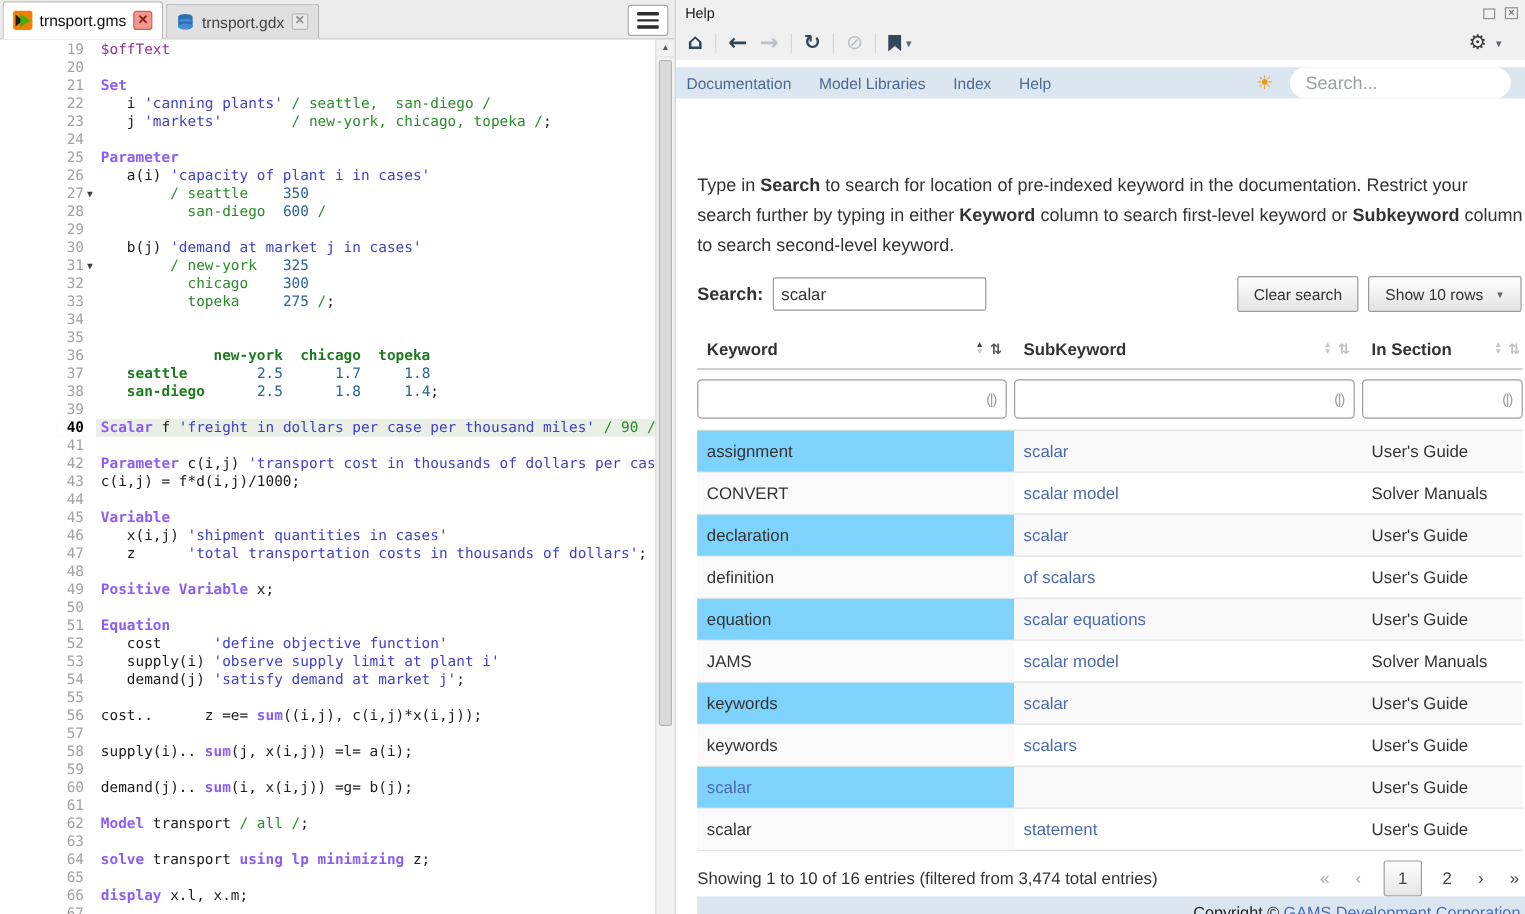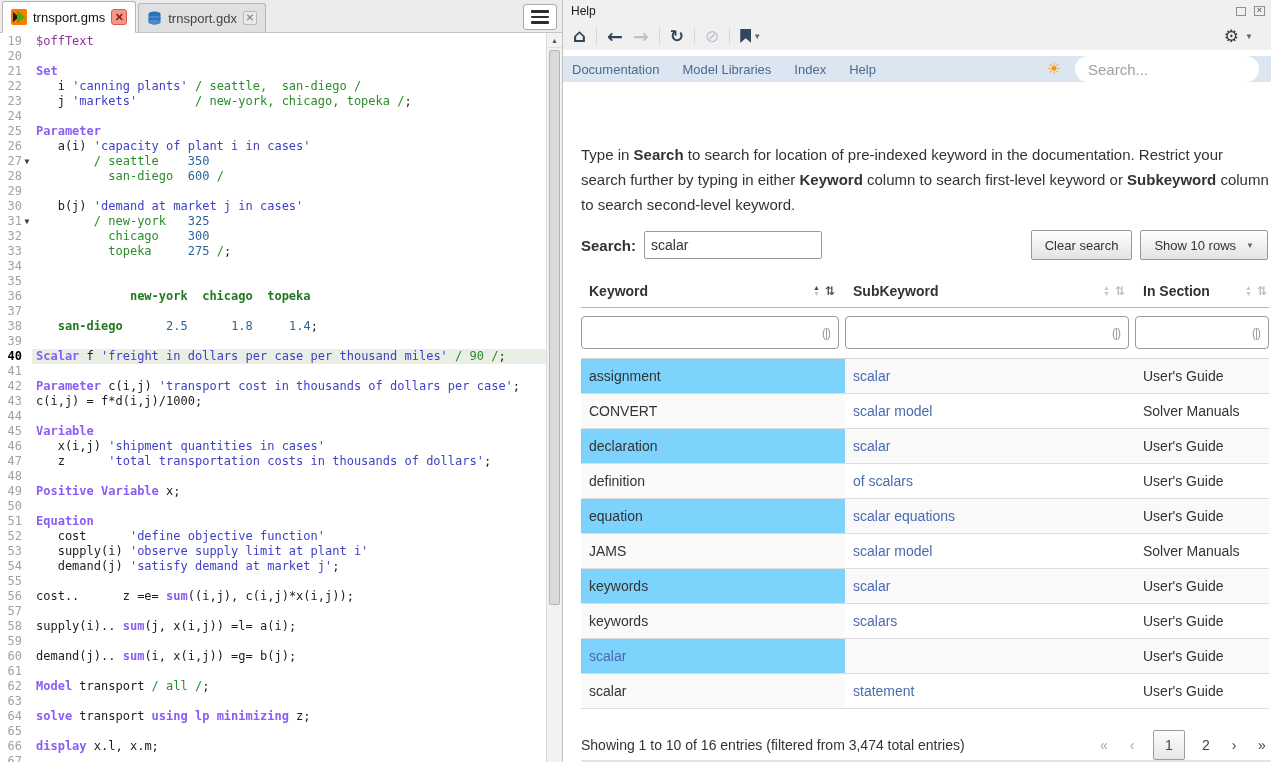--- a/index.html
+++ b/index.html
@@ -13,21 +13,21 @@
          border:1px solid #b6b6b6; border-bottom:none; border-radius:3px 3px 0 0; background:#e0e0e0; font-size:13px; color:#444; }
   .tab.active { background:#fff; height:32px; color:#111; position:relative; z-index:2; margin-bottom:-1px; border-bottom:1px solid #fff; }
   .gms-icon { width:16px; height:16px; background:#f57d00; border-radius:2px; position:relative; overflow:hidden; }
   .gms-icon .blk { position:absolute; left:2px; top:3px; width:0; height:0; border-top:5px solid transparent; border-bottom:5px solid transparent; border-left:6px solid #1a1a1a; }
   .gms-icon .grn { position:absolute; left:6px; top:2px; width:0; height:0; border-top:6px solid transparent; border-bottom:6px solid transparent; border-left:8px solid #3db014; }
   .tab-close-active { width:16px; height:16px; border-radius:3px; background:#f2998e; border:1px solid #dd5a4b; color:#8c1d12; font-size:11px; font-weight:bold; display:flex; align-items:center; justify-content:center; line-height:1; }
   .tab-close-inactive { width:14px; height:14px; border-radius:2px; background:#e9e9e9; border:1px solid #b9b9b9; color:#909090; font-size:10px; font-weight:bold; display:flex; align-items:center; justify-content:center; line-height:1; }
   .hamburger { position:absolute; right:5px; top:4px; width:34px; height:26px; background:#fff; border:1px solid #ababab; border-radius:3px; display:flex; flex-direction:column; justify-content:center; align-items:center; gap:3px; }
   .hamburger i { display:block; width:18px; height:2.5px; background:#2d2d2d; border-radius:1px; }
 
-  .editor-body { position:absolute; top:33px; left:0; right:16px; bottom:0; overflow:hidden; background:#fff; font-family:"DejaVu Sans Mono",monospace; font-size:12px; }
+  .editor-body { position:absolute; top:33px; left:0; right:16px; bottom:0; overflow:hidden; background:#fff; font-family:"DejaVu Sans Mono",monospace; font-size:12px;padding-left:48px; }
   .ed-lines { padding-top:1px; }
   .ed-row { display:flex; height:15px; line-height:15px; white-space:pre; }
   .ed-row.cur { background:#e9efe4; }
   .ln { width:22px; text-align:right; color:#a2a2a2; flex:0 0 22px; background:#fff; }
   .ed-row.cur .ln { color:#000; font-weight:bold; background:#fff; }
   .fold { width:10px; flex:0 0 10px; font-size:8px; color:#3c3c3c; text-align:center; line-height:15px; background:#fff; }
   .cd { padding-left:4px; color:#1c1c1c; }
   .tk-k { color:#8b5cf6; font-weight:bold; }
   .tk-s { color:#4040c8; }
   .tk-e { color:#2a8c2a; }
@@ -94,21 +94,21 @@
   .filter-input .ph-icon { margin-left:auto; margin-right:8px; color:#9a9a9a; font-size:12px; letter-spacing:-1px; }
   .trow { display:flex; height:35px; align-items:center; border-bottom:1px solid #ddd; font-size:14px; color:#333; }
   .trow.odd { background:#f9f9f9; }
   .trow.odd .c1 { background:#7dd3fc; }
   .trow.even { background:#fff; }
   .trow.even .c1 { background:#fafafa; }
   .tcell { padding-left:8px; height:100%; display:flex; align-items:center; }
   .tcell.c1 { width:264px; } .tcell.c2 { width:290px; } .tcell.c3 { width:134px; }
   .dt-link { color:#4a6ab0; text-decoration:none; }
 
-  .dt-footer { margin-top:21px; width:688px; display:flex; align-items:center;justify-content:flex-end; }
+  .dt-footer { margin-top:8px; width:688px; display:flex; align-items:center;justify-content:flex-end; }
   .showing { font-size:14px; color:#333; }
   .pagination { margin-left:auto; display:flex; align-items:center; gap:14px; }
   .page { font-size:14px; color:#444; min-width:14px; text-align:center; }
   .page.disabled { color:#a6a6a6; }
   .page.active { border:1px solid #9e9e9e; background:linear-gradient(#fdfdfd,#e6e6e6); border-radius:2px; width:32px; height:30px; line-height:28px; }
 
   .copyright-bar { margin-top:auto; height:34px; background:#dce6f1; display:flex; justify-content:flex-end; padding:6px 4px 0 0; font-size:13.5px; color:#222; }
   .copyright-bar a { color:#4a6fb5; text-decoration:none; }
 </style>
 </head>
@@ -155,21 +155,21 @@
         <div class="ed-row"><span class="ln">27</span><span class="fold">▼</span><span class="cd"><span class="tk-t">        </span><span class="tk-e">/ seattle</span><span class="tk-t">    </span><span class="tk-n">350</span></span></div>
         <div class="ed-row"><span class="ln">28</span><span class="fold"></span><span class="cd"><span class="tk-t">          </span><span class="tk-e">san-diego</span><span class="tk-t">  </span><span class="tk-n">600</span><span class="tk-t"> </span><span class="tk-e">/</span></span></div>
         <div class="ed-row"><span class="ln">29</span><span class="fold"></span><span class="cd"></span></div>
         <div class="ed-row"><span class="ln">30</span><span class="fold"></span><span class="cd"><span class="tk-t">   b(j) </span><span class="tk-s">'demand at market j in cases'</span></span></div>
         <div class="ed-row"><span class="ln">31</span><span class="fold">▼</span><span class="cd"><span class="tk-t">        </span><span class="tk-e">/ new-york</span><span class="tk-t">   </span><span class="tk-n">325</span></span></div>
         <div class="ed-row"><span class="ln">32</span><span class="fold"></span><span class="cd"><span class="tk-t">          </span><span class="tk-e">chicago</span><span class="tk-t">    </span><span class="tk-n">300</span></span></div>
         <div class="ed-row"><span class="ln">33</span><span class="fold"></span><span class="cd"><span class="tk-t">          </span><span class="tk-e">topeka</span><span class="tk-t">     </span><span class="tk-n">275</span><span class="tk-t"> </span><span class="tk-e">/</span><span class="tk-t">;</span></span></div>
         <div class="ed-row"><span class="ln">34</span><span class="fold"></span><span class="cd"></span></div>
         <div class="ed-row"><span class="ln">35</span><span class="fold"></span></div>
         <div class="ed-row"><span class="ln">36</span><span class="fold"></span><span class="cd"><span class="tk-t">             </span><span class="tk-eb">new-york  chicago  topeka</span></span></div>
-        <div class="ed-row"><span class="ln">37</span><span class="fold"></span></div>
+        <div class="ed-row"><span class="ln">37</span><span class="fold"></span><span class="cd"><span class="tk-t">   </span><span class="tk-eb">seattle</span><span class="tk-t">        </span><span class="tk-n">2.5</span><span class="tk-t">      </span><span class="tk-n">1.7</span><span class="tk-t">     </span><span class="tk-n">1.8</span></span></div>
         <div class="ed-row"><span class="ln">38</span><span class="fold"></span><span class="cd"><span class="tk-t">   </span><span class="tk-eb">san-diego</span><span class="tk-t">      </span><span class="tk-n">2.5</span><span class="tk-t">      </span><span class="tk-n">1.8</span><span class="tk-t">     </span><span class="tk-n">1.4</span><span class="tk-t">;</span></span></div>
         <div class="ed-row"><span class="ln">39</span><span class="fold"></span><span class="cd"></span></div>
         <div class="ed-row cur"><span class="ln">40</span><span class="fold"></span><span class="cd"><span class="tk-k">Scalar</span><span class="tk-t"> f </span><span class="tk-s">'freight in dollars per case per thousand miles'</span><span class="tk-t"> </span><span class="tk-e">/ 90 /</span><span class="tk-t">;</span></span></div>
         <div class="ed-row"><span class="ln">41</span><span class="fold"></span><span class="cd"></span></div>
         <div class="ed-row"><span class="ln">42</span><span class="fold"></span><span class="cd"><span class="tk-k">Parameter</span><span class="tk-t"> c(i,j) </span><span class="tk-s">'transport cost in thousands of dollars per case'</span><span class="tk-t">;</span></span></div>
         <div class="ed-row"><span class="ln">43</span><span class="fold"></span><span class="cd"><span class="tk-t">c(i,j) = f*d(i,j)/1000;</span></span></div>
         <div class="ed-row"><span class="ln">44</span><span class="fold"></span><span class="cd"></span></div>
         <div class="ed-row"><span class="ln">45</span><span class="fold"></span><span class="cd"><span class="tk-k">Variable</span></span></div>
         <div class="ed-row"><span class="ln">46</span><span class="fold"></span><span class="cd"><span class="tk-t">   x(i,j) </span><span class="tk-s">'shipment quantities in cases'</span></span></div>
         <div class="ed-row"><span class="ln">47</span><span class="fold"></span><span class="cd"><span class="tk-t">   z      </span><span class="tk-s">'total transportation costs in thousands of dollars'</span><span class="tk-t">;</span></span></div>

